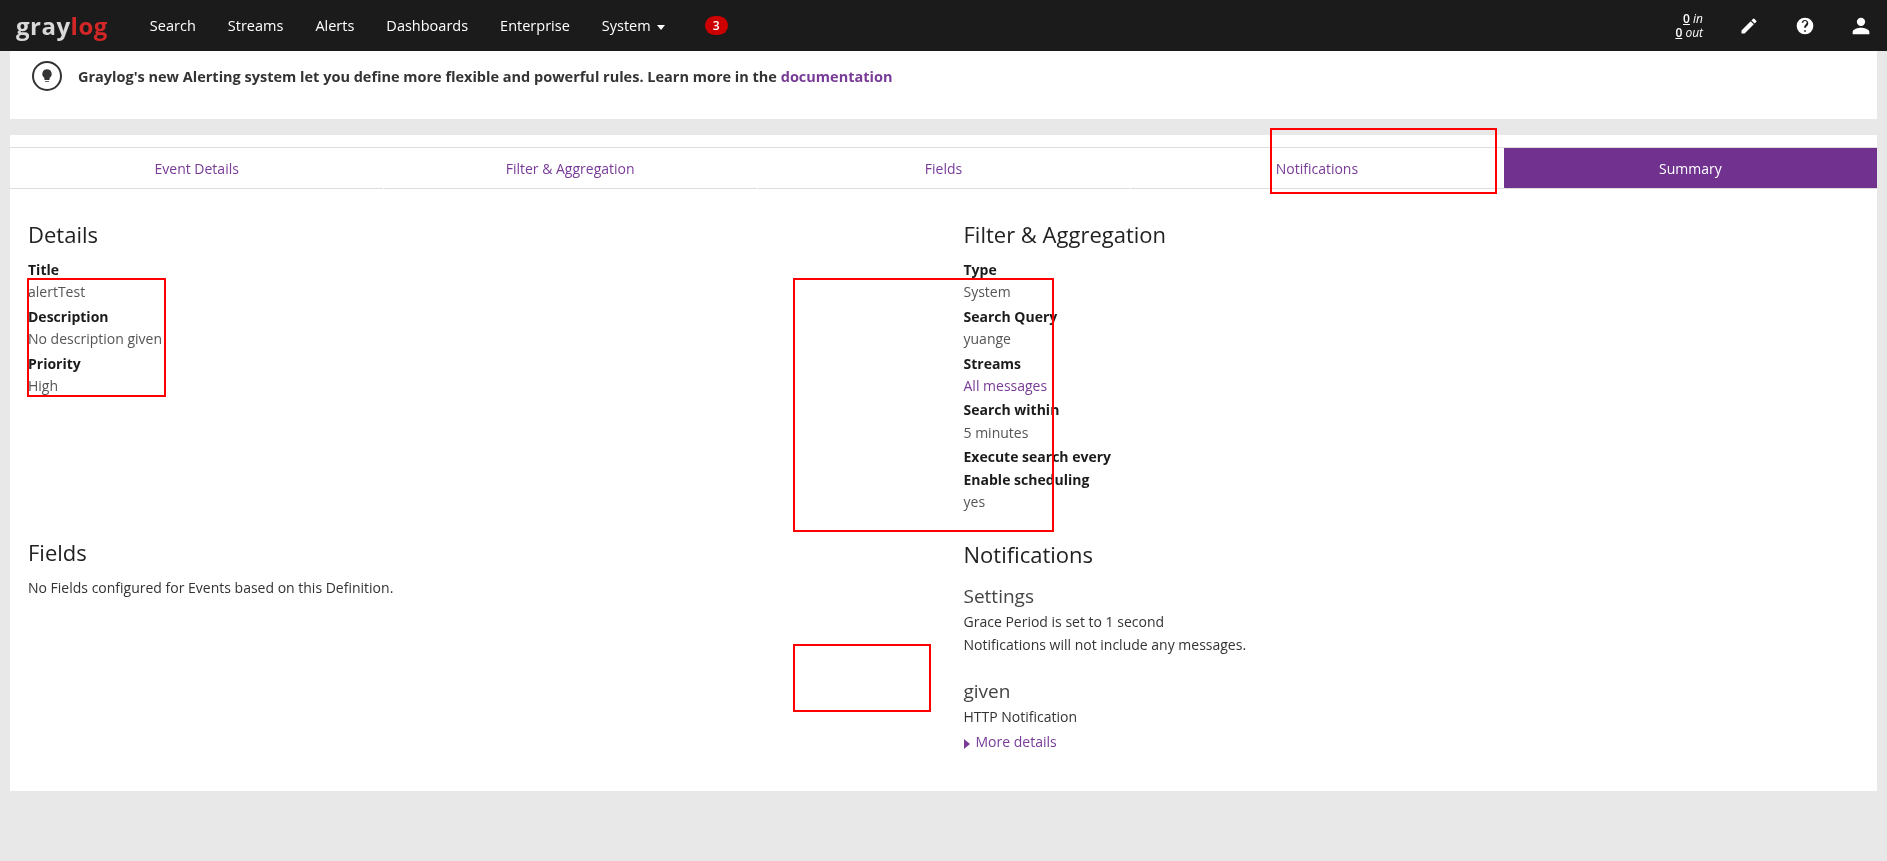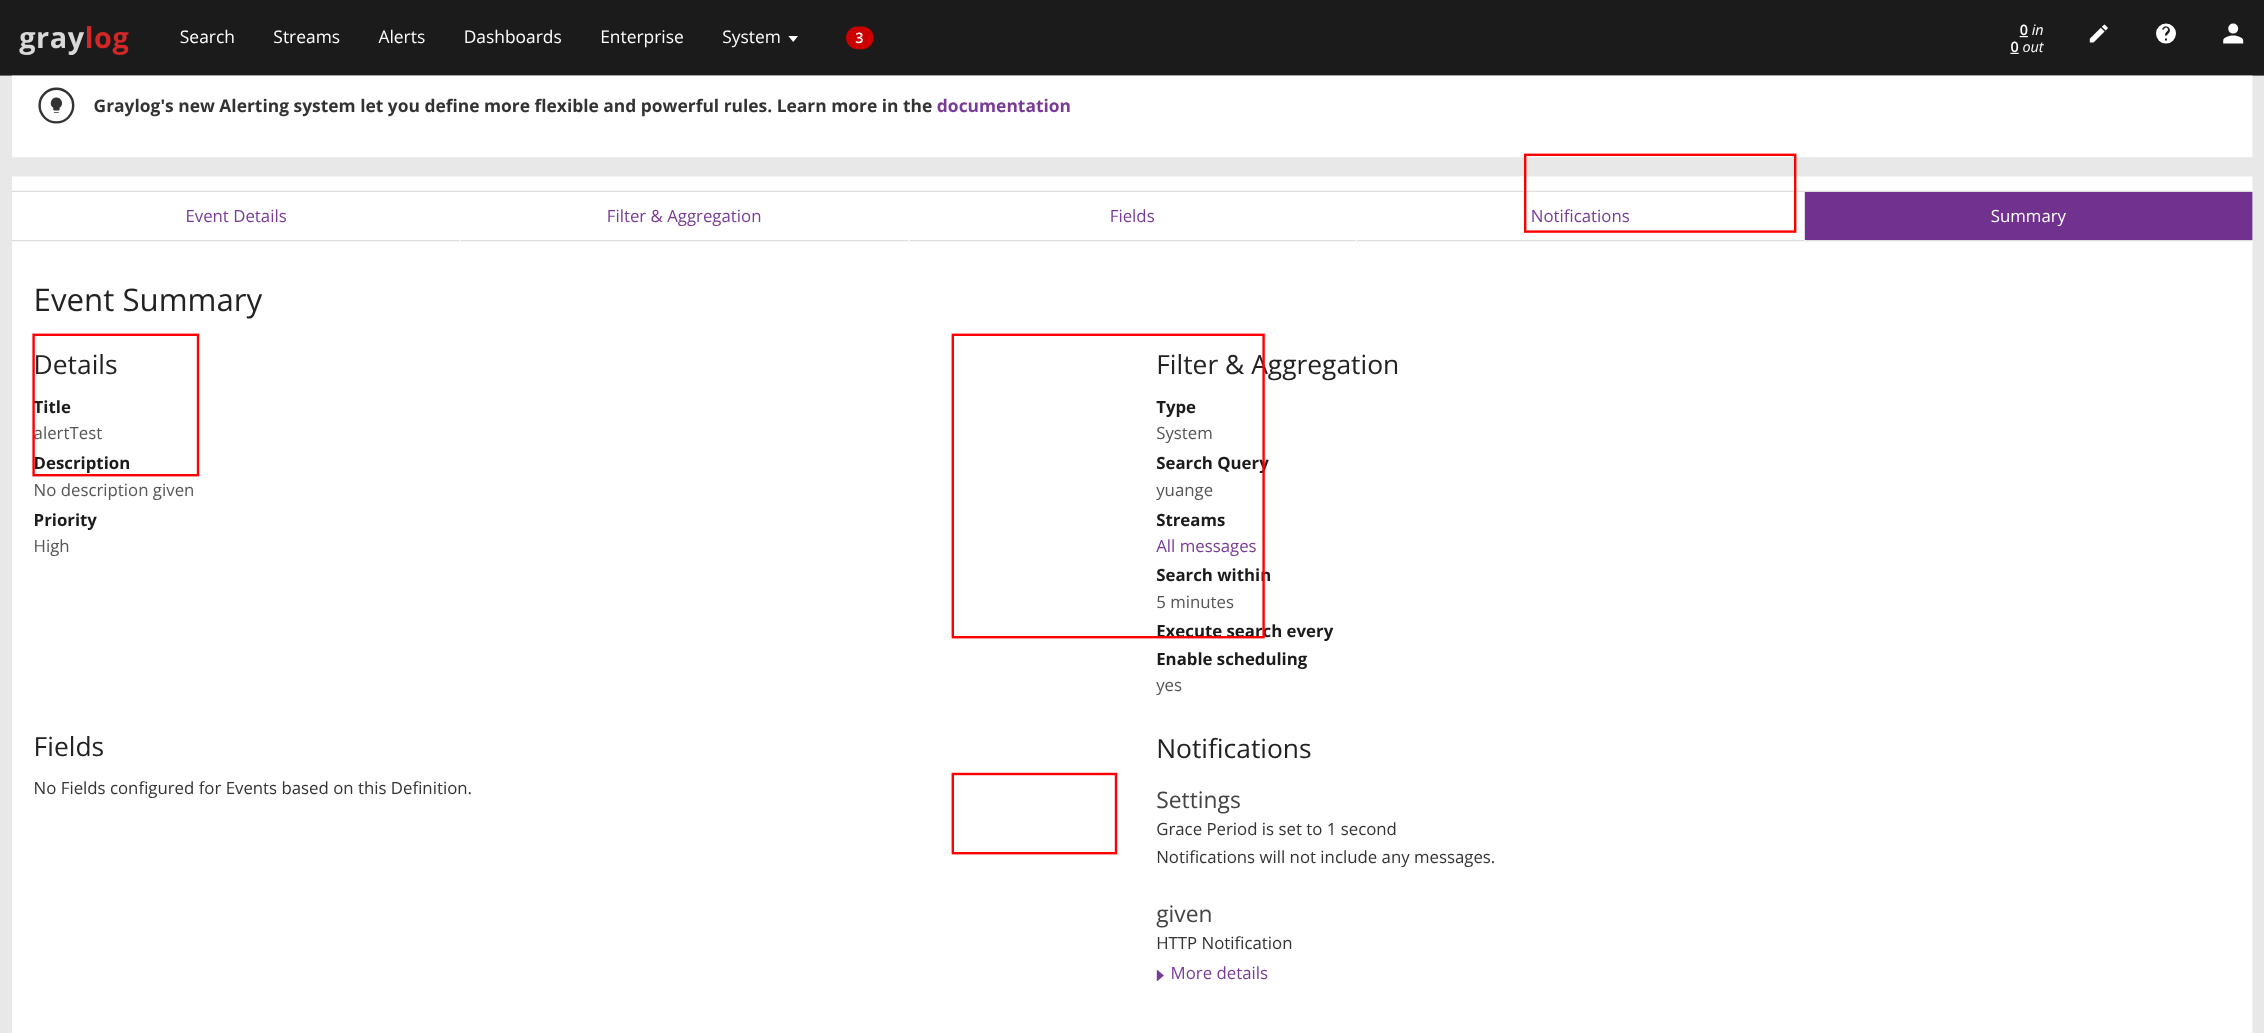--- a/index.html
+++ b/index.html
@@ -1,27 +1,27 @@
 <!DOCTYPE html>
 <html><head>
 <meta charset="utf-8">
 <style>
 * { margin:0; padding:0; box-sizing:border-box; }
 body { font-family:"Open Sans","Helvetica Neue",Arial,sans-serif; background:#e8e8e8; font-size:14px; color:#333; width:1887px; }
 
-.navbar { height:63px; background:#1b1b1b; color:#fff; display:flex; align-items:center; padding:0 16px; }
+.navbar { height:51px; background:#1b1b1b; color:#fff; display:flex; align-items:center; padding:0 16px; }
 .brand { font-size:24px; font-weight:700; letter-spacing:0.5px; margin-right:26px; }
 .brand .g1 { color:#d9d9d9; }
 .brand .g2 { color:#d22726; }
 .nav-links { display:flex; align-items:center; gap:0; }
 .nav-links a { color:#fff; text-decoration:none; padding:18px 16px; font-size:14.5px; font-weight:400; }
 .nav-links a .caret { display:inline-block; margin-left:6px; width:0; height:0; border-left:4px solid transparent; border-right:4px solid transparent; border-top:5px solid #fff; vertical-align:middle; }
 .badge-red { background:#c00; color:#fff; border-radius:10px; padding:1px 8px; font-size:12px; margin-left:24px; font-weight:600; }
 .spacer { flex:1; }
-.nav-right { display:flex; align-items:flex-start; gap:36px; color:#fff; }
+.nav-right { display:flex; align-items:center; gap:36px; color:#fff; }
 .inout { text-align:right; font-size:12px; line-height:1.15; }
 .inout u { text-decoration:underline; font-weight:600; }
 .inout em { font-style:italic; }
 .icon-btn svg { fill:#fff; display:block; }
 
 .banner-card { background:#fff; margin:0 10px 16px 10px; padding:10px 22px 28px 22px; }
 .banner { display:flex; align-items:center; gap:16px; }
 .banner-icon { width:30px; height:30px; border:2.5px solid #333; border-radius:50%; display:flex; align-items:center; justify-content:center; }
 .banner-icon svg { fill:#333; }
 .banner-text { font-size:14.5px; font-weight:700; color:#333; }
@@ -121,21 +121,20 @@
         </div>
     <div class="step">
           <span>Notifications</span>
         </div>
     <div class="step active">
           <span>Summary</span>
         </div>
   </div>
 
   <div class="content">
-    <h1 class="page-title">Event Summary</h1>
 
     <div class="cols">
       <div class="col">
         <h2 class="sec">Details</h2>
         <div class="sec-body">
           <b>Title</b>
           <span class="val">alertTest</span>
           <b>Description</b>
           <span class="val">No description given</span>
           <b>Priority</b>

